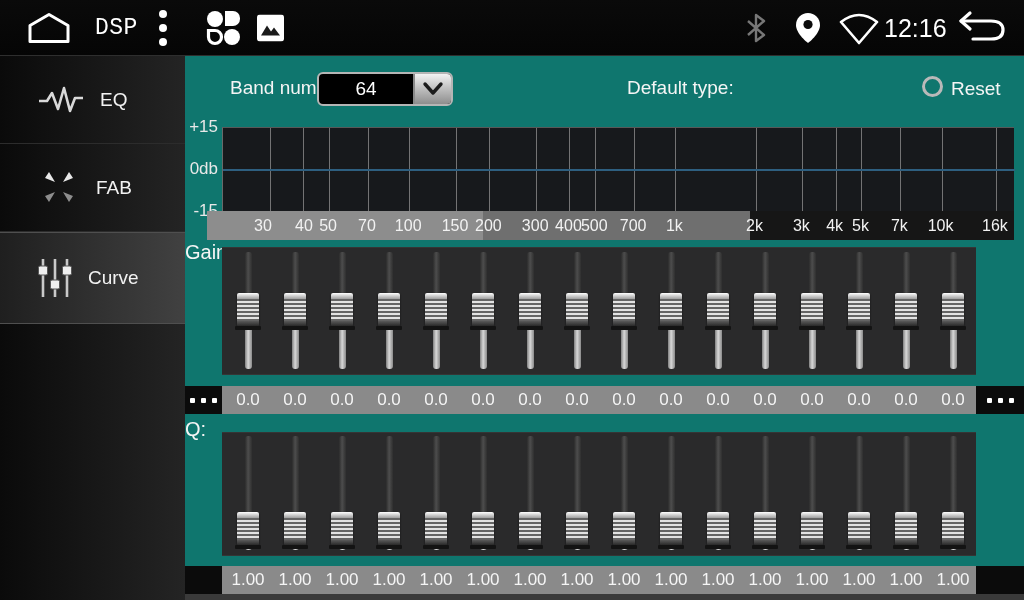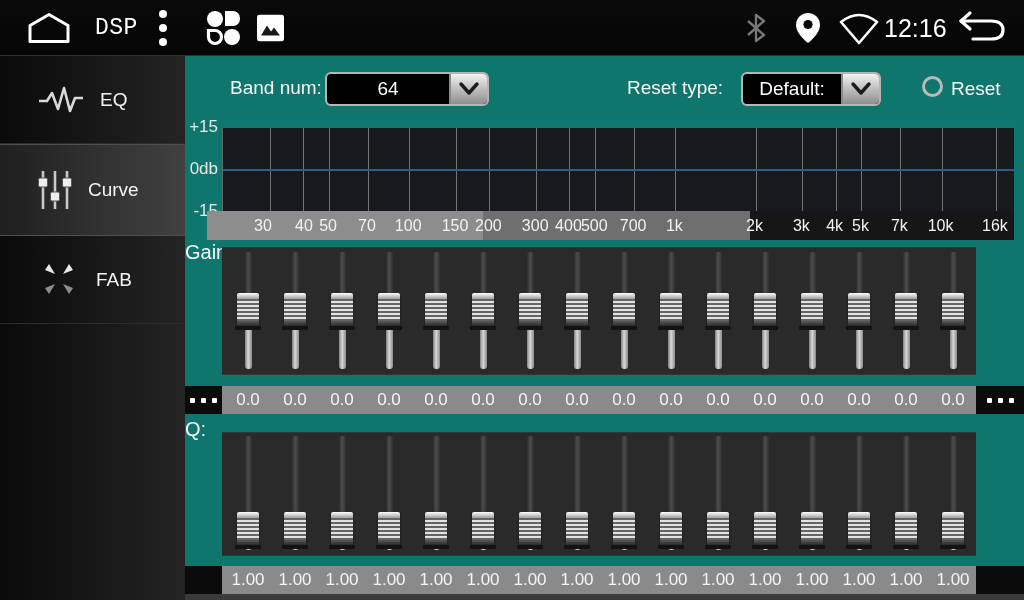--- a/index.html
+++ b/index.html
@@ -135,63 +135,55 @@
     </svg>
   </div>
 
   <div class="sidebar">
     <div class="side-item">
       <svg width="46" height="30" viewBox="0 0 46 30">
         <path d="M1 16 H9 L14 8 L20 24 L26 3 L32 26 L37 13 H45" fill="none" stroke="#d9d9d9" stroke-width="2.6" stroke-linejoin="round"></path>
       </svg>
       <span class="lbl">EQ</span>
     </div>
+    <div class="side-item">
+      <svg width="42" height="42" viewBox="0 0 42 42">
+        <polygon points="17,15 7,11 11,5" fill="#e8e8e8"></polygon>
+        <polygon points="25,15 35,11 31,5" fill="#e8e8e8"></polygon>
+        <polygon points="17,25 7,29 11,35" fill="#8d8d8d"></polygon>
+        <polygon points="25,25 35,29 31,35" fill="#8d8d8d"></polygon>
+      </svg>
+      <span class="lbl">FAB</span>
+    </div>
     <div class="side-item selected">
       <svg width="34" height="42" viewBox="0 0 34 42">
         <line x1="5" y1="2" x2="5" y2="40" stroke="#c9c9c9" stroke-width="2.6"></line>
         <line x1="17" y1="2" x2="17" y2="40" stroke="#c9c9c9" stroke-width="2.6"></line>
         <line x1="29" y1="2" x2="29" y2="40" stroke="#c9c9c9" stroke-width="2.6"></line>
         <rect x="0.5" y="9" width="9" height="9" rx="1.5" fill="#efefef" stroke="#555" stroke-width="1"></rect>
         <rect x="12.5" y="23" width="9" height="9" rx="1.5" fill="#efefef" stroke="#555" stroke-width="1"></rect>
         <rect x="24.5" y="9" width="9" height="9" rx="1.5" fill="#efefef" stroke="#555" stroke-width="1"></rect>
       </svg>
       <span class="lbl">Curve</span>
     </div>
-    <div class="side-item">
-      <svg width="42" height="42" viewBox="0 0 42 42">
-        <polygon points="17,15 7,11 11,5" fill="#e8e8e8"></polygon>
-        <polygon points="25,15 35,11 31,5" fill="#e8e8e8"></polygon>
-        <polygon points="17,25 7,29 11,35" fill="#8d8d8d"></polygon>
-        <polygon points="25,25 35,29 31,35" fill="#8d8d8d"></polygon>
-      </svg>
-      <span class="lbl">FAB</span>
-    </div>
   </div>
 
   <div class="content">
 
     <span class="abs ctl-label" style="left:45px;top:21px">Band num:</span>
-    <div class="abs dropdown" style="left:140px;top:16px;width:164px">
+    <div class="abs dropdown" style="left:132px;top:16px;width:136px">
       <span class="dd-value">64</span>
       <span class="dd-btn">
         <svg width="24" height="18" viewBox="0 0 24 18">
             <path d="M4 4 L12 13 L20 4" fill="none" stroke="#1c1c1c" stroke-width="3.4" stroke-linecap="round" stroke-linejoin="round"></path>
           </svg>
       </span>
     </div>
 
-    <span class="abs ctl-label" style="left:442px;top:21px">Reset type:</span>
-    <div class="abs dropdown" style="left:556px;top:16px;width:140px">
-      <span class="dd-value">Default:</span>
-      <span class="dd-btn">
-        <svg width="24" height="18" viewBox="0 0 24 18">
-            <path d="M4 4 L12 13 L20 4" fill="none" stroke="#1c1c1c" stroke-width="3.4" stroke-linecap="round" stroke-linejoin="round"></path>
-          </svg>
-      </span>
-    </div>
+    <span class="abs ctl-label" style="left:442px;top:21px">Default type:</span>
 
     <div class="abs radio" style="left:737px;top:20px"></div>
     <span class="abs ctl-label" style="left:766px;top:22px">Reset</span>
 
     <span class="abs ylab" style="left:0;top:62px">+15</span>
     <span class="abs ylab" style="left:0;top:104px">0db</span>
     <span class="abs ylab" style="left:0;top:146px">-15</span>
 
     <div class="abs plot" id="plot">
 

